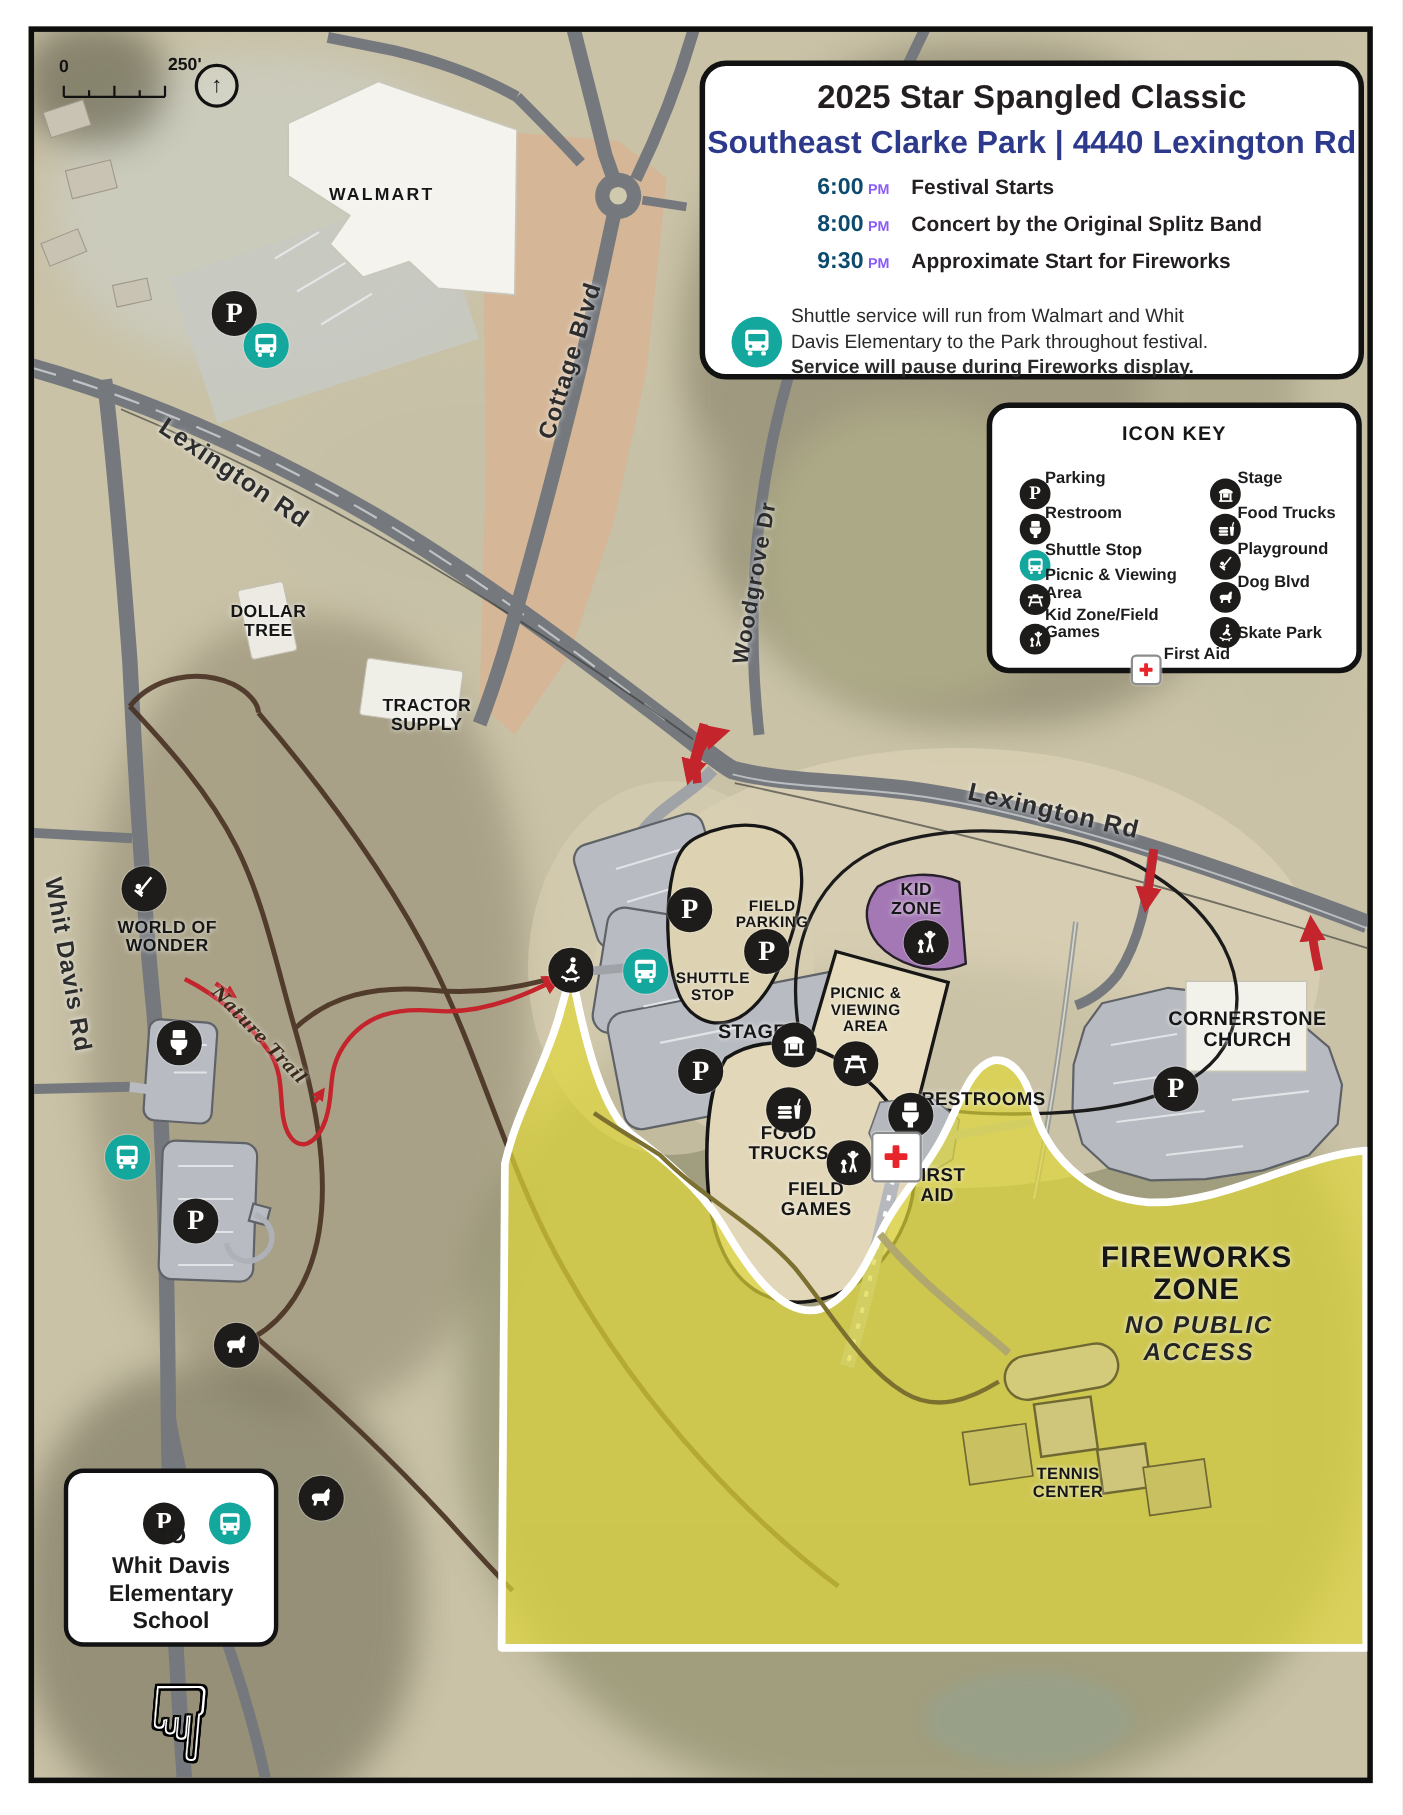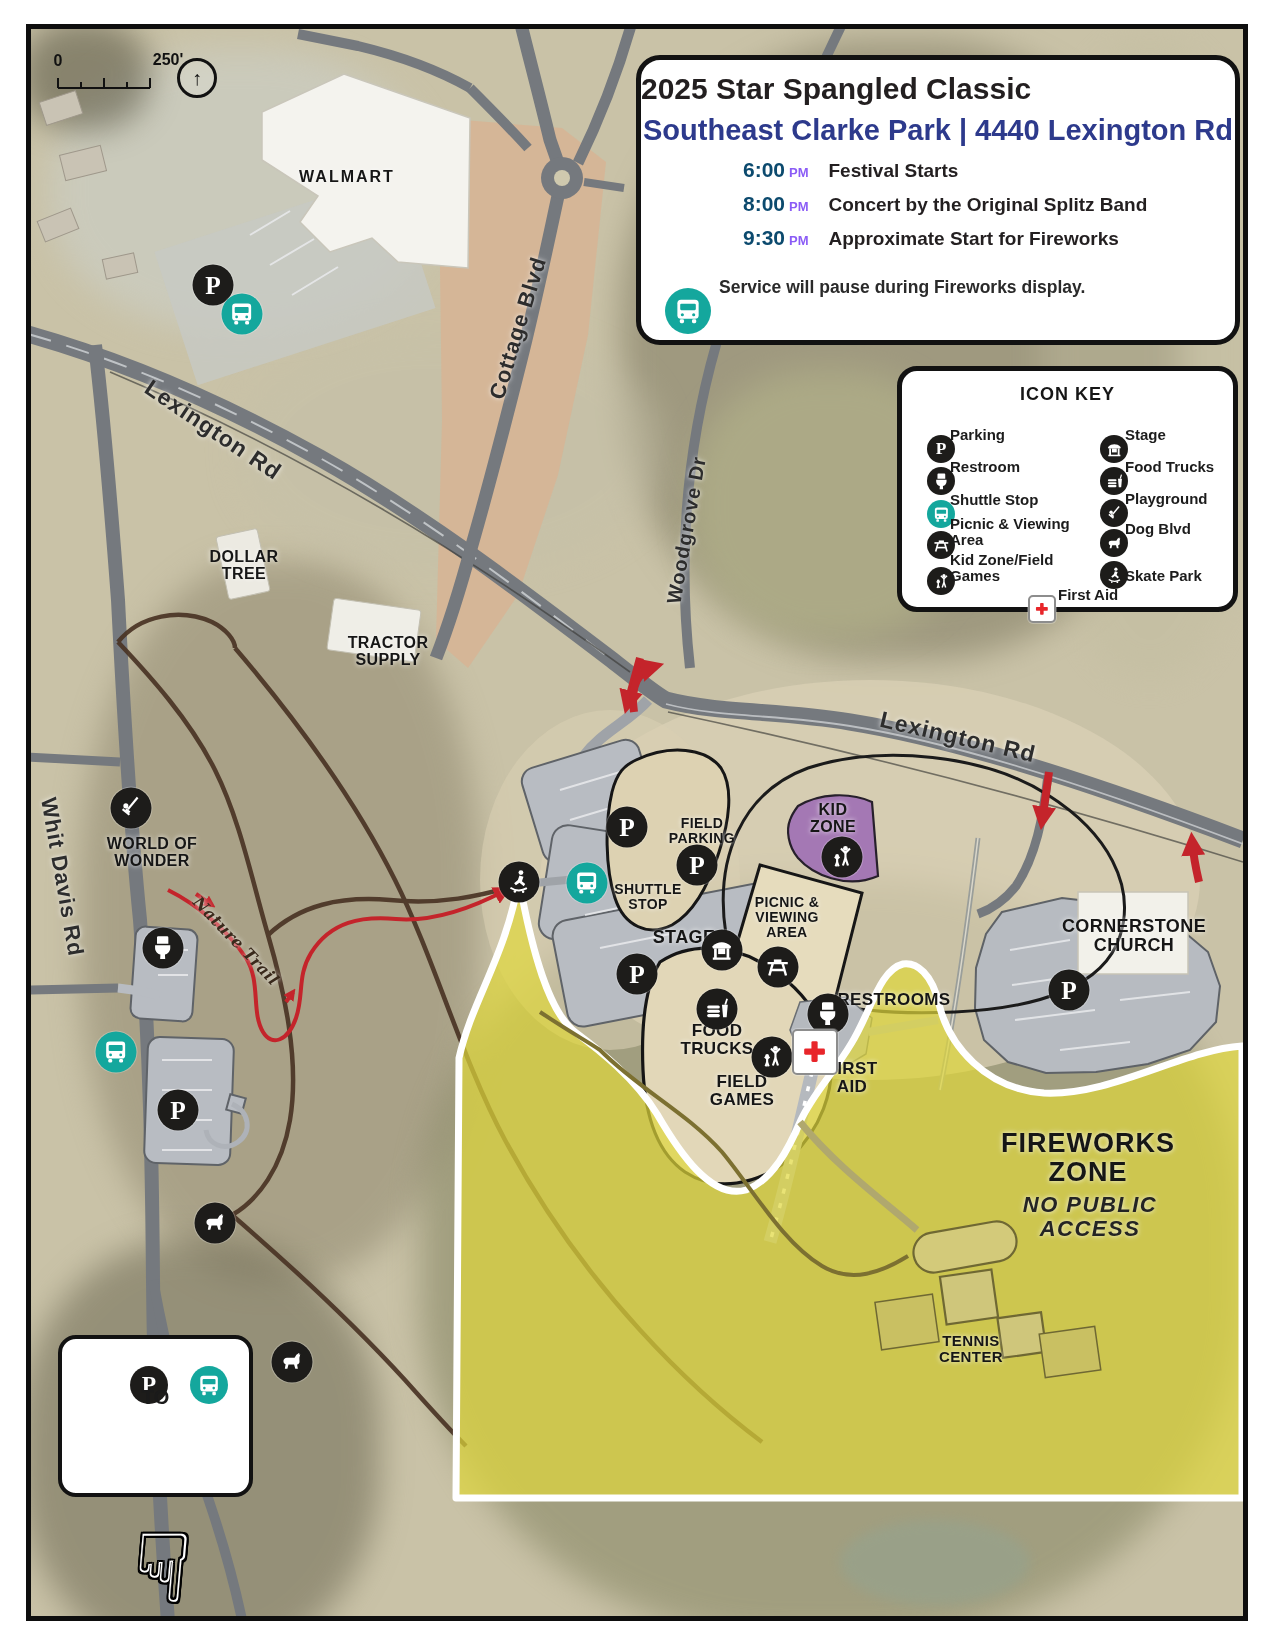--- a/index.html
+++ b/index.html
@@ -19,21 +19,21 @@
   .map-label.noaccess{font-style:italic;font-weight:600;letter-spacing:1.5px;color:#242424;}
   .map-label.ls{letter-spacing:2px;}
   .badge{position:absolute;z-index:40;border-radius:50%;background:#1d1c1a;
     display:flex;align-items:center;justify-content:center;color:#fff;
     box-shadow:0 0 0 1px rgba(255,255,255,.25);}
   .badge.teal{background:#14a79d;}
   .badge.square{border-radius:5px;background:#fff;border:2px solid #8d8d8d;box-sizing:border-box;}
   .badge svg{width:74%;height:74%;}
   .badge .pglyph{font-family:"Liberation Serif",serif;font-weight:bold;line-height:1;}
   .panel{position:absolute;z-index:50;background:#fff;border:5px solid #121212;box-sizing:border-box;}
-  .ttl{position:absolute;width:100%;font-weight:bold;color:#231f20;}
+  .ttl{position:absolute;width:100%;text-align:center;font-weight:bold;color:#231f20;}
   .sub{position:absolute;width:100%;text-align:center;font-weight:bold;color:#2d3a8c;}
   .schedrow{display:flex;align-items:baseline;height:34px;}
   .schedrow .t{width:92px;text-align:right;font-weight:bold;font-size:21px;color:#0c4a6e;}
   .schedrow .p{font-size:13px;font-weight:bold;padding-left:4px;color:#8b5cf6;}
   .schedrow .d{font-size:19px;font-weight:bold;padding-left:20px;color:#231f20;}
   .note-text{position:absolute;font-size:17.5px;line-height:23px;color:#2a2a2a;}
   .note-text .nb{font-weight:bold;}
   .keyttl{position:absolute;width:100%;text-align:center;font-weight:bold;letter-spacing:1px;color:#161616;}
   .keylabel{position:absolute;z-index:51;font-size:15px;font-weight:bold;color:#1c1c1c;
     line-height:15.5px;transform:translateY(-50%);white-space:pre;}
@@ -464,21 +464,21 @@
               <rect x="4.5" y="4" width="15" height="13.5" rx="2.5" fill="#fff"></rect>
               <rect x="6.5" y="6.8" width="11" height="4.6" rx="0.8" fill="#14a79d"></rect>
               <circle cx="8" cy="14.6" r="1.1" fill="#14a79d"></circle>
               <circle cx="16" cy="14.6" r="1.1" fill="#14a79d"></circle>
               <rect x="6.2" y="17.8" width="3" height="2.8" rx="1" fill="#fff"></rect>
               <rect x="14.8" y="17.8" width="3" height="2.8" rx="1" fill="#fff"></rect>
             </svg>
           </div>
         </div>
     <div class="note-text" style="left:78px;top:216px;width:505px;">
-      <span class="nb">Service will pause during Fireworks display.</span>
+      <span id="note-lines"><span>Shuttle service will run from Walmart and Whit</span><br><span>Davis Elementary to the Park throughout festival.</span><br></span><span class="nb">Service will pause during Fireworks display.</span>
     </div>
   </div>
 
   <div class="panel" style="left:897px;top:366px;width:341px;height:246px;border-radius:20px;">
     <div class="keyttl" style="top:13px;font-size:18px;">ICON KEY</div>
     <div id="keyrows">
           <div class="keyicon" style="left: 25px; top: 64px;">
             <div class="badge" style="width: 28px; height: 28px;">
               <span class="pglyph" style="font-size: 17.36px;">P</span>
             </div>
@@ -630,18 +630,23 @@
                 <rect x="6.5" y="6.8" width="11" height="4.6" rx="0.8" fill="#14a79d"></rect>
                 <circle cx="8" cy="14.6" r="1.1" fill="#14a79d"></circle>
                 <circle cx="16" cy="14.6" r="1.1" fill="#14a79d"></circle>
                 <rect x="6.2" y="17.8" width="3" height="2.8" rx="1" fill="#fff"></rect>
                 <rect x="14.8" y="17.8" width="3" height="2.8" rx="1" fill="#fff"></rect>
               </svg>
             </div>
           </div>
         </div>
     <div class="signto" style="top:47px;">TO</div>
+    <div class="signname" style="top:72px;" id="signname">
+          <div>Whit Davis</div>
+          <div>Elementary</div>
+          <div>School</div>
+        </div>
   </div>
 
   <div class="hand" style="left:162px;top:1568px;">☟</div>
 
  </div>
 </div>
 
 </body></html>

